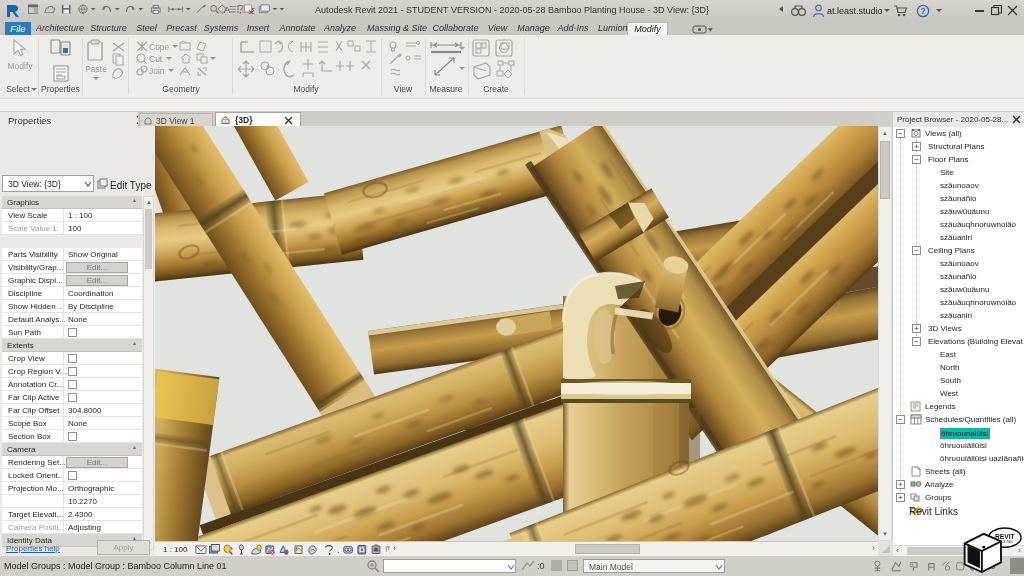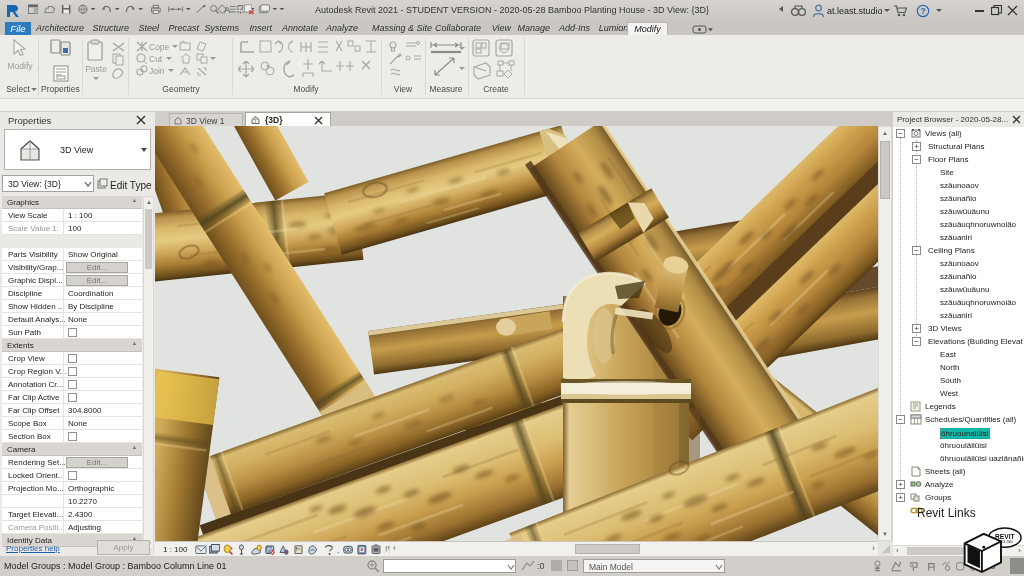--- a/index.html
+++ b/index.html
@@ -11,34 +11,34 @@
     background:linear-gradient(#d7d4d0,#c9c6c2); font-size:9px; color:#3a3a3a; }
   .qi { position:absolute; top:3px; width:16px; height:16px; color:#555; font-size:11px;
     line-height:16px; text-align:center; }
   .caret { position:absolute; top:9px; width:0; height:0; border-left:3px solid transparent;
     border-right:3px solid transparent; border-top:3.5px solid #555; }
   #title-text { position:absolute; top:5px; left:0; width:1024px; text-align:center;
     font-size:9px; color:#333; }
   
   #tabrow { position:absolute; left:0; top:22px; width:1024px; height:13px; background:#cac7c3;
     font-size:9px; color:#2d2d2d;font-style:italic; }
-  .rtab { position:absolute; top:0; height:13px; line-height:13px; text-align:right; }
+  .rtab { position:absolute; top:0; height:13px; line-height:13px; text-align:center; }
   #filetab { position:absolute; left:5px; top:0; width:26px; height:13px; background:#2a7cbe;
     color:#fff; text-align:center; line-height:13px; font-size:9.5px; }
   #modtab { position:absolute; left:627px; top:0; width:41px; height:13px; background:#f4f3f1;
     border:1px solid #b8b5b1; border-bottom:none; text-align:center; line-height:13px; color:#222; }
   
   #ribbon { position:absolute; left:0; top:35px; width:1024px; height:63px; background:#eeece9; }
   .rdiv { position:absolute; top:3px; width:1px; height:57px; background:#dbd8d4; }
   .plabel { position:absolute; top:49px; height:11px; font-size:8.5px; color:#4a4a4a; text-align:center; }
   #optionsbar { position:absolute; left:0; top:98px; width:1024px; height:14px; background:#f1f0ed;
     border-top:1px solid #d8d5d1; border-bottom:1px solid #cfccc8; }
   
   #propspanel { position:absolute; left:0; top:112px; width:155px; height:444px; background:#ebe9e6; }
-  #viewtabs { position:absolute; left:168px; top:112px; width:738px; height:14px; background:#cfccc8;text-align:right; }
+  #viewtabs { position:absolute; left:138px; top:112px; width:738px; height:14px; background:#cfccc8;text-align:right; }
   #pbpanel { position:absolute; left:893px; top:112px; width:131px; height:444px; background:#fff; }
   #statusbar { position:absolute; left:0; top:556px; width:1024px; height:20px; background:#d2cfca;
     font-size:9px; color:#333; }
 </style>
 </head>
 <body>
 
 <div id="titlebar">
   <svg class="abs" style="left:5px;top:3px" width="17" height="16" viewBox="0 0 17 16">
     <path d="M2 14 L2 2 L9 2 C12 2 13 4 13 5.5 C13 7 12 8.5 10 8.8 L14 14 L11 14 L7.5 9 L5 9 L5 14 Z" fill="#1468b3"></path>
@@ -306,29 +306,20 @@
   </svg>
   <div class="plabel" style="left:472px;width:48px">Create</div>
 </div>
 <div id="optionsbar"></div>
 
 <div id="propspanel">
   <div class="abs" style="left:8px;top:3px;font-size:9.5px;color:#333">Properties</div>
   <svg class="abs" style="left:136px;top:3px" width="10" height="10">
       <path d="M1 1 L9 9 M9 1 L1 9" stroke="#333" stroke-width="1.4"></path>
     </svg>
-  <div class="abs" style="left:4px;top:17px;width:147px;height:41px;background:#fff;border:1px solid #b5b2ae">
-    <svg class="abs" style="left:10px;top:7px" width="30" height="26" viewBox="0 0 30 26">
-      <path d="M6 12 L15 4 L24 12 L24 23 L6 23 Z" fill="#e8e6e2" stroke="#555" stroke-width="1.2"></path>
-      <path d="M6 12 L15 4 L24 12" fill="#f6f5f3" stroke="#555" stroke-width="1.2"></path>
-      <path d="M15 4 L15 23 M6 12 L24 12" stroke="#888" stroke-width="0.8"></path>
-    </svg>
-    <div class="abs" style="left:55px;top:15px;font-size:9px;color:#222">3D View</div>
-    <div class="abs" style="left:136px;top:18px;width:0;height:0;border-left:3.5px solid transparent;border-right:3.5px solid transparent;border-top:4px solid #444"></div>
-  </div>
   <div class="abs" style="left:2px;top:63px;width:92px;height:17px;background:#fff;border:1px solid #a5a29e">
     <div class="abs" style="left:5px;top:3px;font-size:8.5px;color:#222">3D View: {3D}</div>
     <svg class="abs" style="left:81px;top:5px" width="8" height="7">
         <path d="M1 1 L4 5 L7 1" fill="none" stroke="#555" stroke-width="1.2"></path>
       </svg>
   </div>
   <svg class="abs" style="left:97px;top:66px" width="12" height="11">
       <rect x="1" y="3" width="7" height="7" fill="none" stroke="#777"></rect>
       <rect x="3" y="1" width="7" height="7" fill="#eee" stroke="#777"></rect>
     </svg>
@@ -1094,21 +1085,21 @@
         <rect x="1" y="2" width="5" height="5" fill="none" stroke="#887"></rect>
         <rect x="4" y="4" width="5" height="5" fill="#ddd" stroke="#887"></rect>
       </svg>
       <span class="abs" style="left:32px;top:2px;font-size:8px;color:#222;white-space:nowrap;">Groups</span>
     </div>
 <div class="abs" style="left:0;top:392px;width:131px;height:13px">
       <svg class="abs" style="left:17px;top:1px" width="13" height="11">
         <ellipse cx="4" cy="5.5" rx="3" ry="2.2" fill="none" stroke="#b89b28" stroke-width="1.4"></ellipse>
         <ellipse cx="9" cy="5.5" rx="3" ry="2.2" fill="none" stroke="#b89b28" stroke-width="1.4"></ellipse>
       </svg>
-      <span class="abs" style="left:24px;top:2px;font-size:12px;color:#222;white-space:nowrap;text-align:center;">Revit Links</span>
+      <span class="abs" style="left:16px;top:2px;font-size:10px;color:#222;white-space:nowrap;text-align:center;">Revit Links</span>
     </div>
 <div class="abs" style="left:0;top:433px;width:131px;height:11px;background:#f1f0ed;border-top:1px solid #dcdad6">
       <span class="abs" style="left:3px;top:0;font-size:8px;color:#555">‹</span>
       <div class="abs" style="left:14px;top:1px;width:88px;height:8px;background:#cdcac5"></div>
       <span class="abs" style="right:3px;top:0;font-size:8px;color:#555">›</span>
     </div>
 </div>
 
 <div id="statusbar">
   <span class="abs" style="left:4px;top:5px;font-size:9px;color:#222">Model Groups : Model Group : Bamboo Column Line 01</span>

